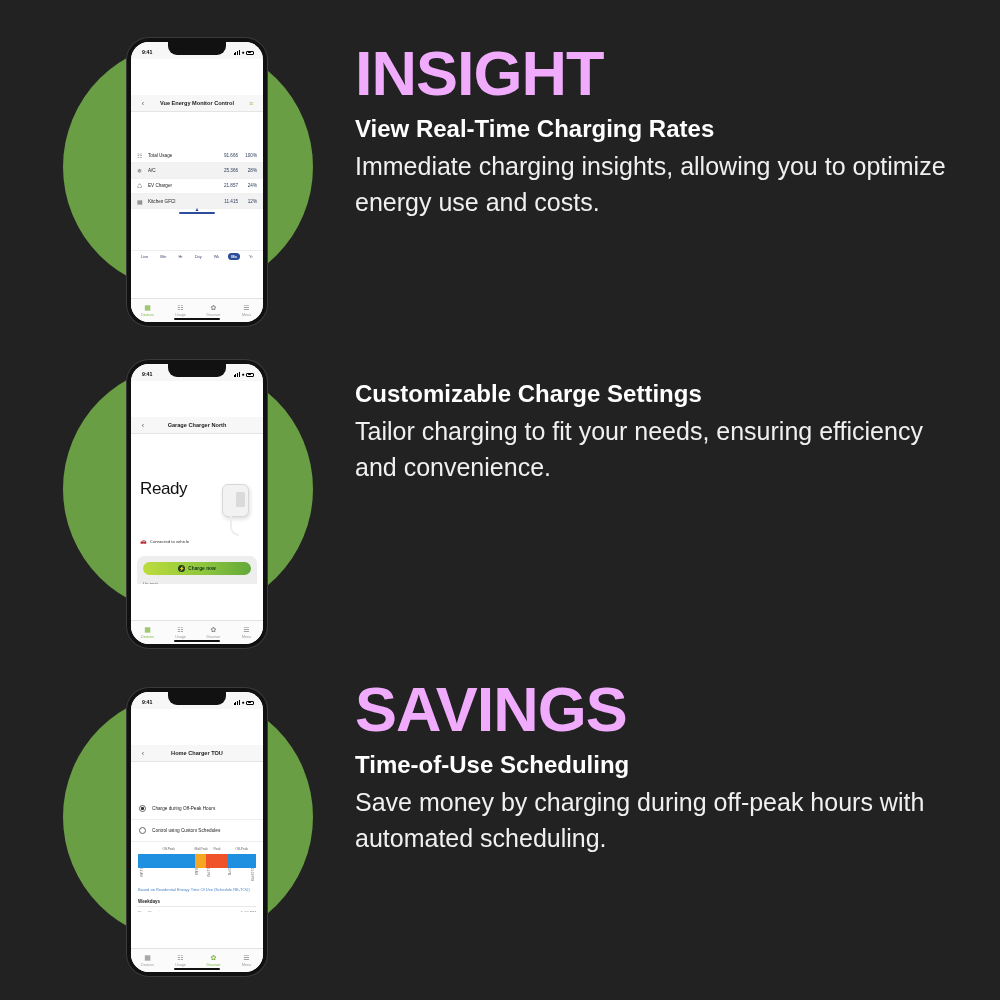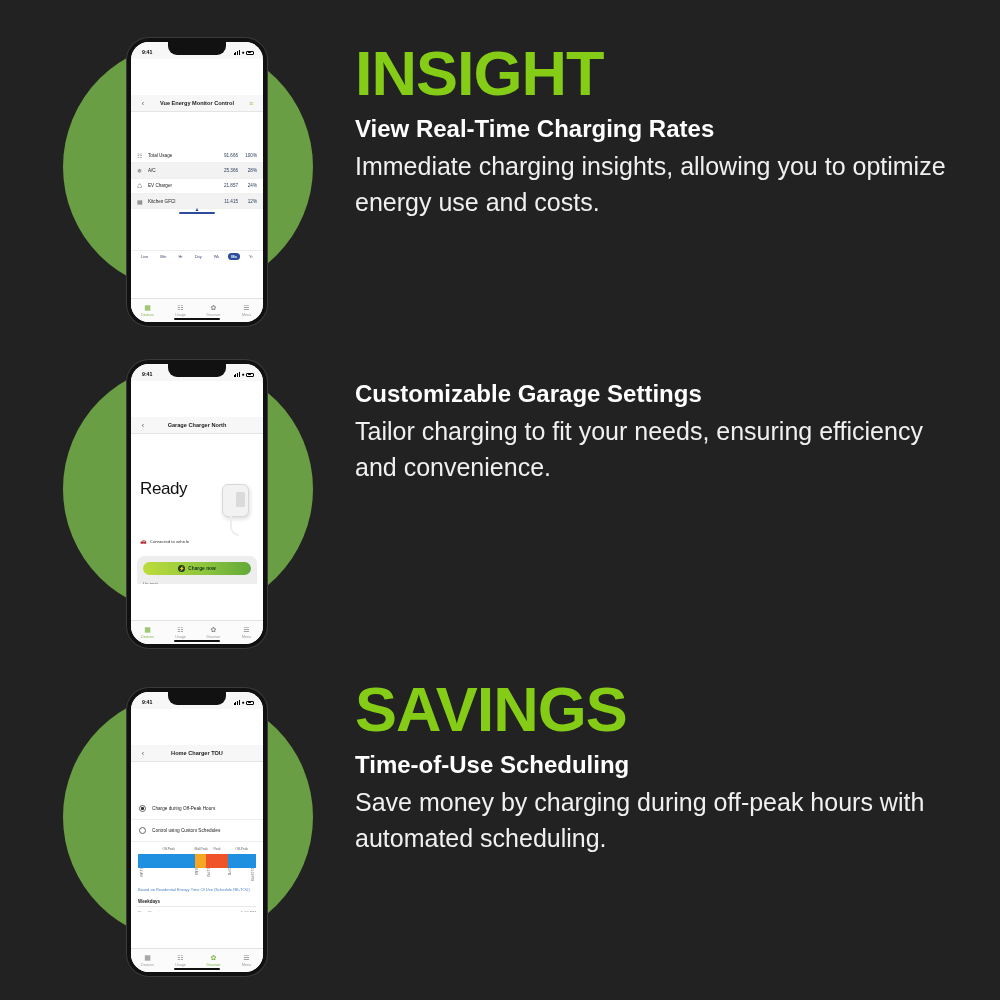--- a/index.html
+++ b/index.html
@@ -170,21 +170,21 @@
     white-space: nowrap;
   }
   .tou-note { font-size: 4px; color: #4f86c6; margin: 2px 7px 0 7px; line-height: 1.35; }
   .sched { margin: 4px 7px 0 7px; }
   .sched .sh { font-size: 4.5px; font-weight: bold; color: #222; padding: 3px 0 2px 0; border-bottom: 0.4px solid #e8e8e8; }
   .sched .sr { display: flex; justify-content: space-between; font-size: 4.1px; color: #6e6e6e; padding: 2.5px 0; border-bottom: 0.4px solid #f1f1f1; }
 
   
   .textblock { position: absolute; left: 355px; top: 0; width: 600px; }
   .kicker {
-    font-size: 63px; font-weight: bold; color: #84cc16;
+    font-size: 63px; font-weight: bold; color: #f0abfc;
     letter-spacing: -1px; line-height: 1;
   }
   .sub {
     font-size: 24px; font-weight: bold; color: #ffffff;
     margin-top: 10px;
   }
   .desc {
     font-size: 25px; color: #f0f0f0; line-height: 1.42;
     margin-top: 6px; font-weight: normal;
   }
@@ -423,21 +423,21 @@
         <div class="tab">
           <div class="ti">☰</div>
           <div class="tl">Menu</div>
         </div>
       </div>
       <div class="homebar"></div>
     </div>
   </div>
 
   <div class="textblock" style="top:48px;">
-    <div class="sub">Customizable Garage Settings</div>
+    <div class="sub">Customizable Charge Settings</div>
     <div class="desc">Tailor charging to fit your needs, ensuring efficiency and convenience.</div>
   </div>
 </div>
 
 <div class="section" id="sec-3">
   <div class="circle"></div>
 
   <div class="phone">
     <div class="screen">
       <div class="notch"></div>

